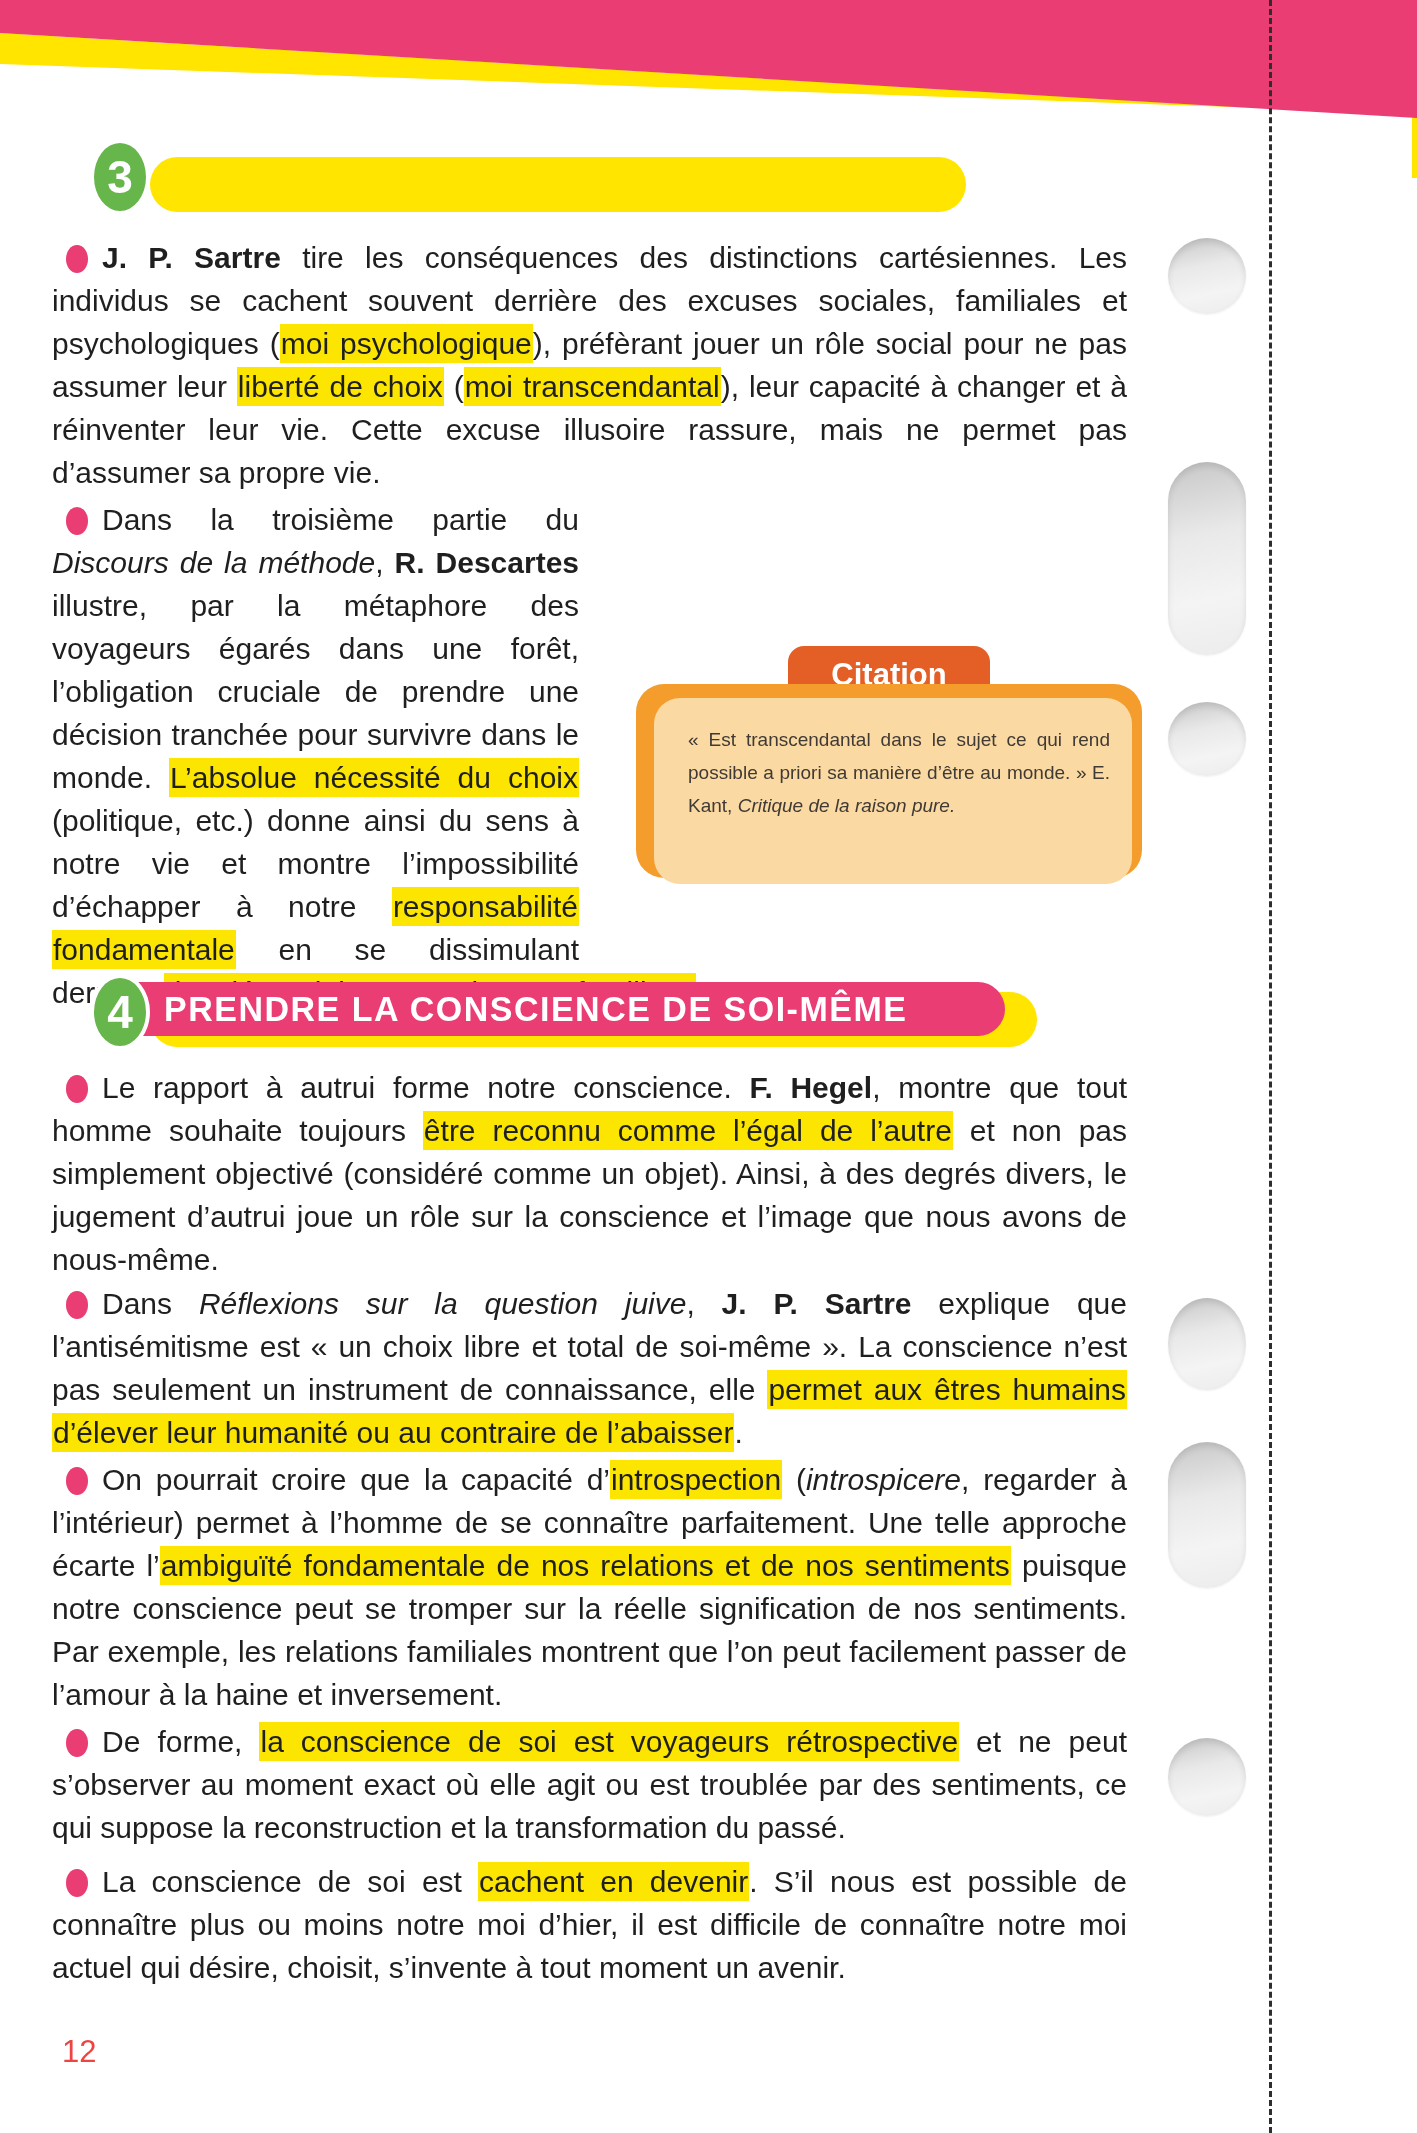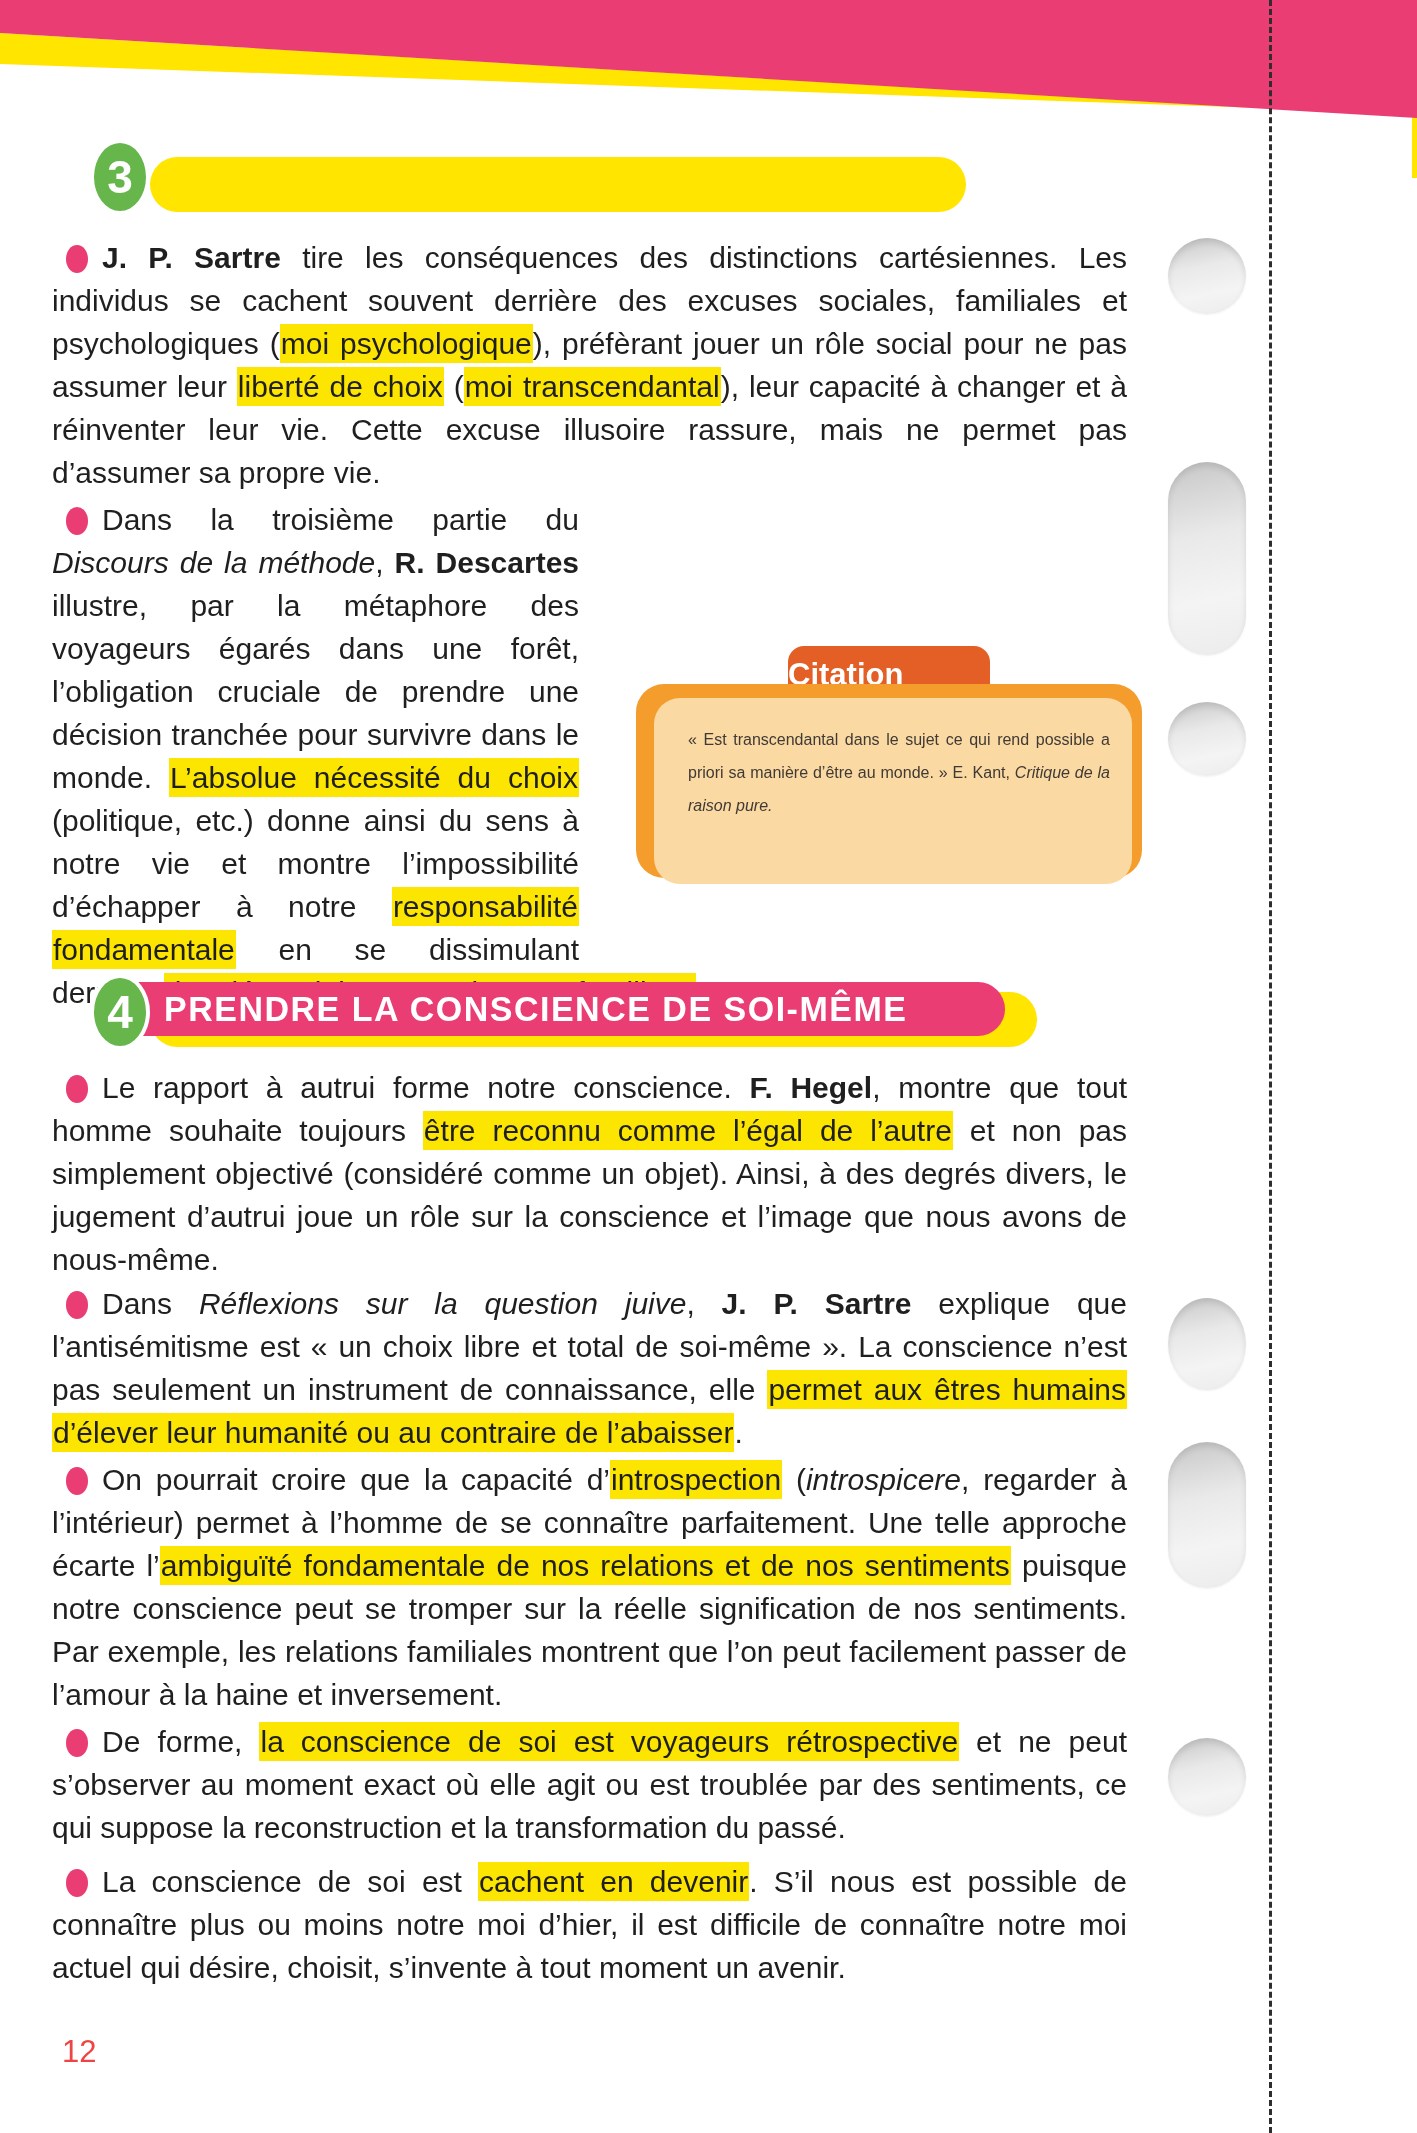--- a/index.html
+++ b/index.html
@@ -54,27 +54,27 @@
   #p3-1{top:236px;}
   #p3-2{top:498px;}
   #p4-1{top:1066px;}
   #p4-2{top:1282px;}
   #p4-3{top:1458px;}
   #p4-4{top:1720px;}
   #p4-5{top:1860px;}
   .cit-spacer{float:right;width:548px;height:302px;margin-top:129px;}
   
   .cit-tab{position:absolute;left:788px;top:646px;width:202px;height:58px;z-index:2;
-    background:#e45f26;border-radius:16px 16px 0 0;display:flex;align-items:center;}
+    background:#e45f26;border-radius:16px 16px 0 0;display:flex;align-items:center;justify-content:center;}
   .cit-tab span{color:#ffffff;font-weight:bold;font-size:31px;}
   .cit-outer{position:absolute;left:636px;top:684px;width:506px;height:194px;z-index:3;
     background:#f49d2d;border-radius:28px;}
   .cit-inner{position:absolute;left:654px;top:698px;width:478px;height:186px;z-index:4;
     background:#fbd9a2;border-radius:26px;box-sizing:border-box;padding:25px 22px 0 34px;}
-  .cit-text{font-size:16px;line-height:33px;color:#3f3a35;text-align:justify;}
+  .cit-text{font-size:19px;line-height:33px;color:#3f3a35;text-align:justify;}
   
   .page-number{position:absolute;left:62px;top:2034px;font-size:31px;color:#ef4444;z-index:2;}
 </style>
 </head>
 <body>
 
 <div class="page">
 
   <div class="band-yellow"></div>
   <div class="band-pink"></div>

